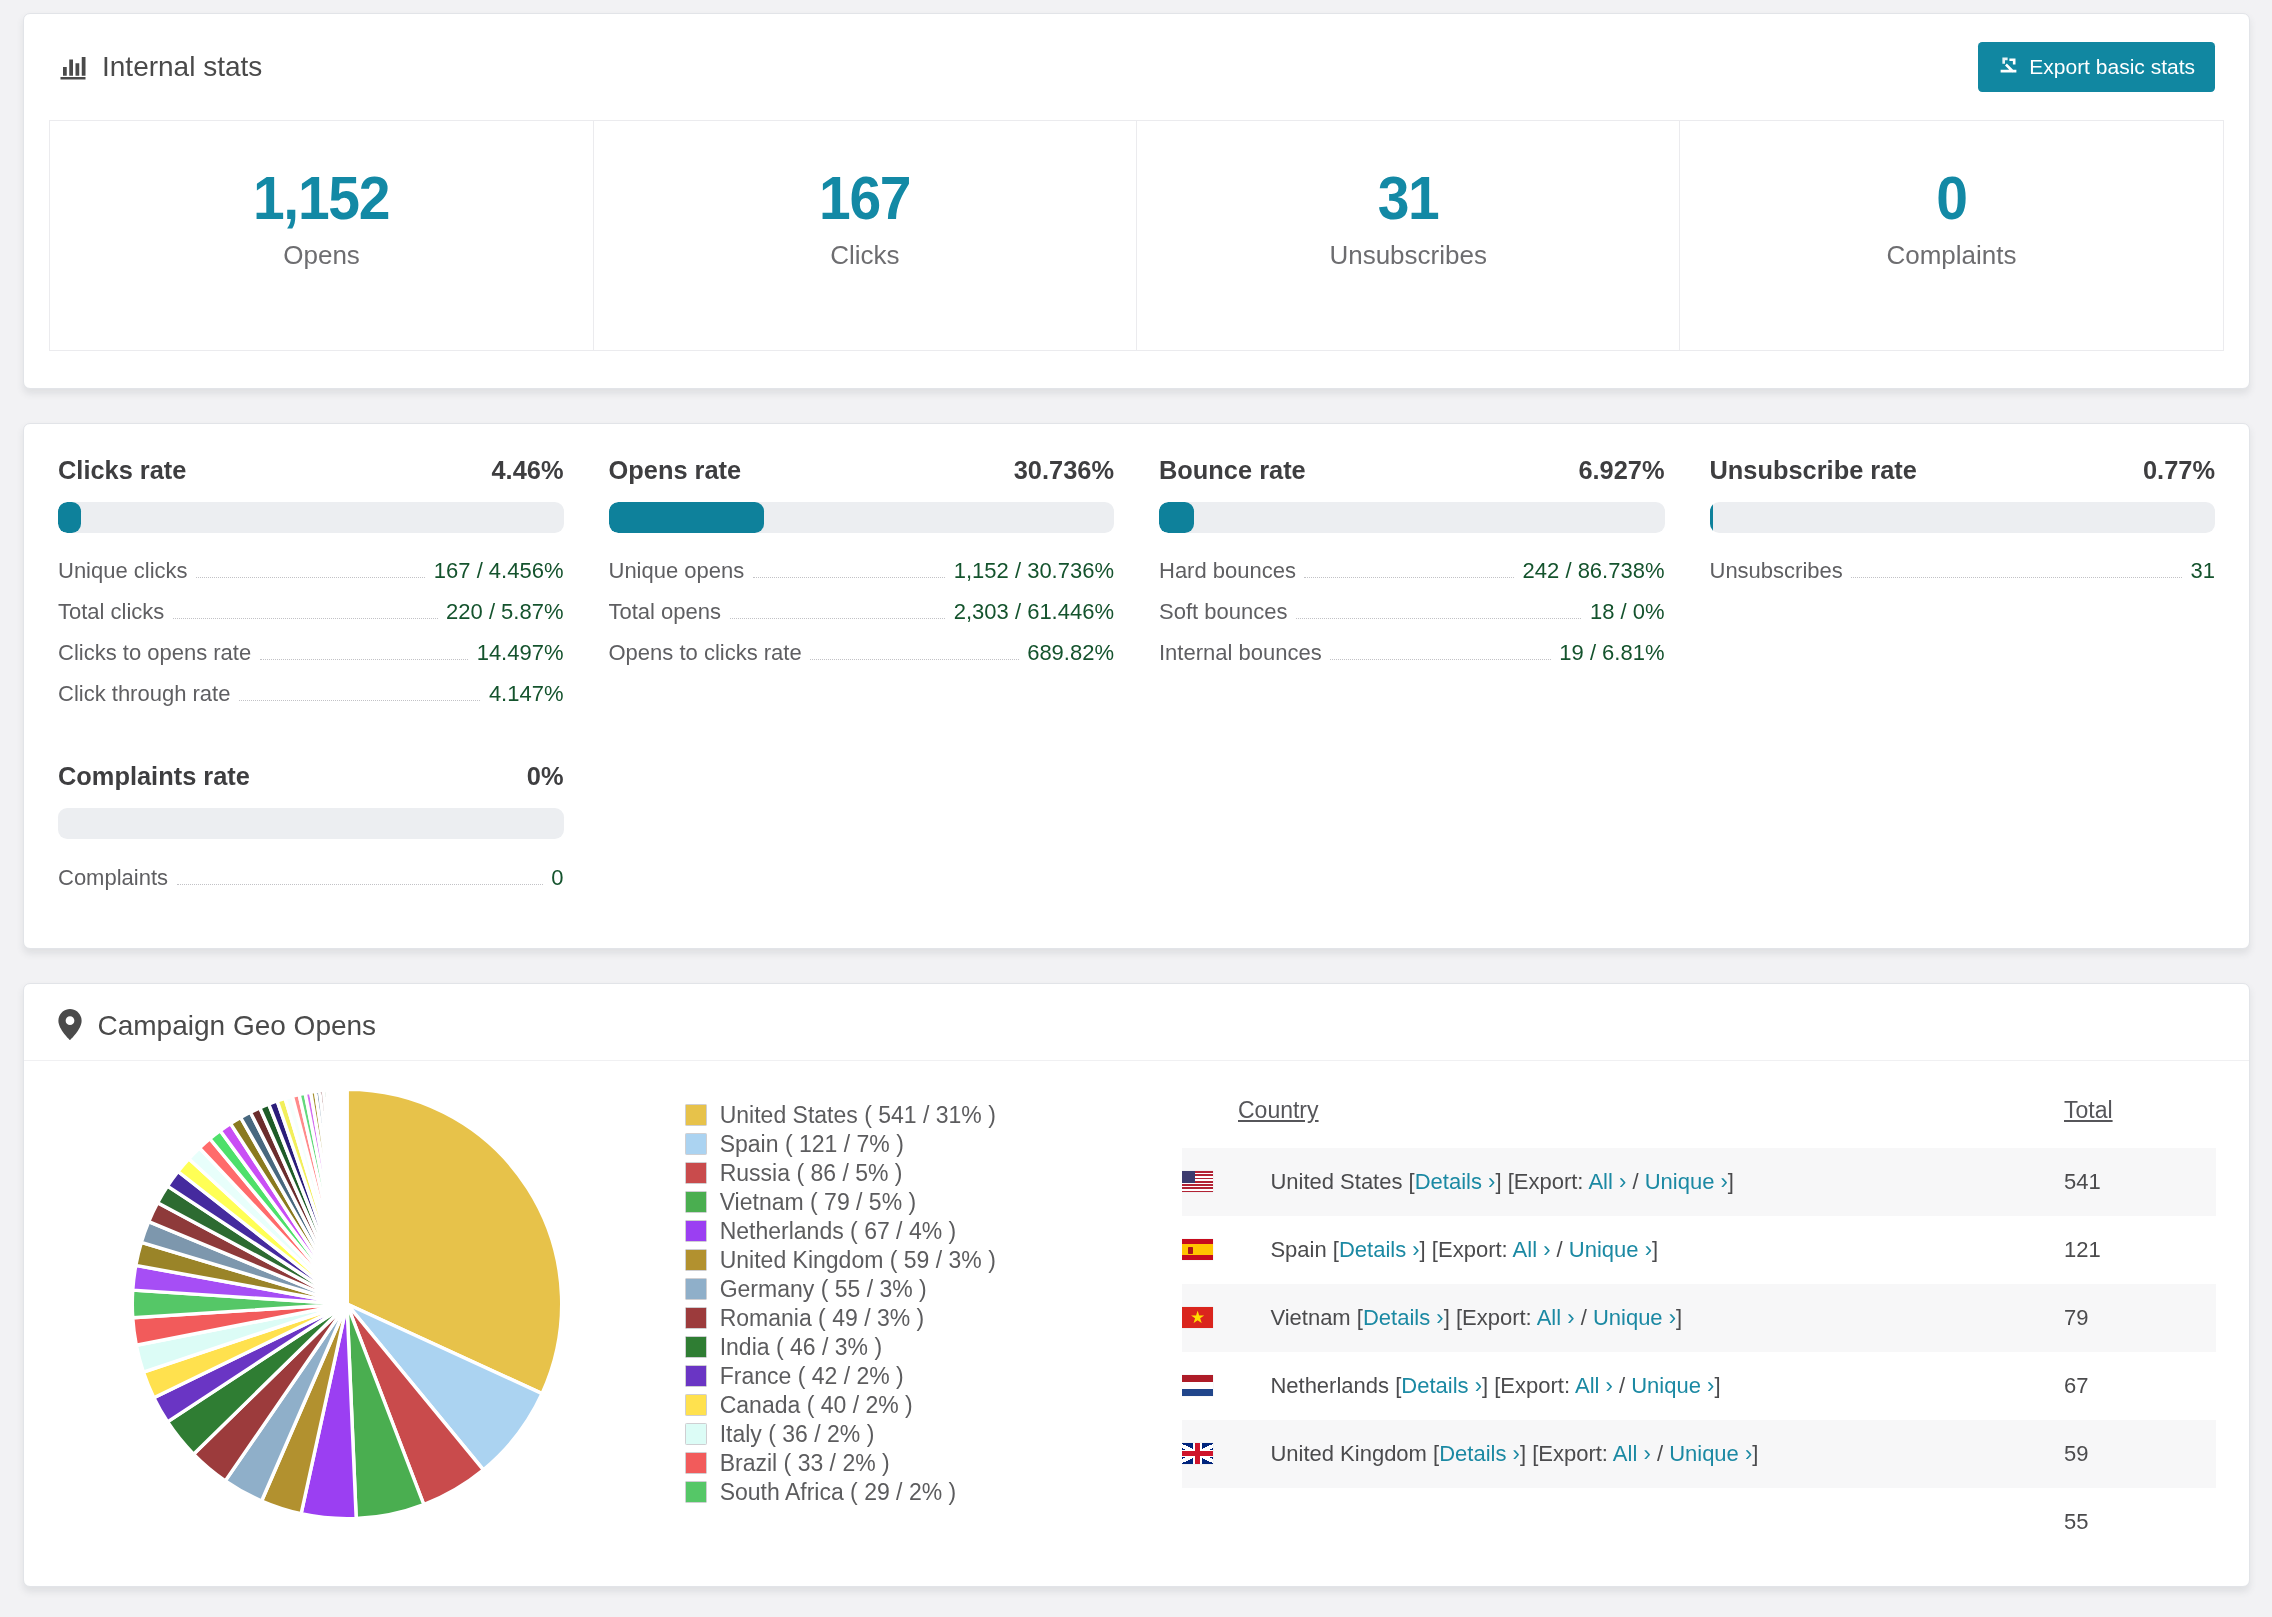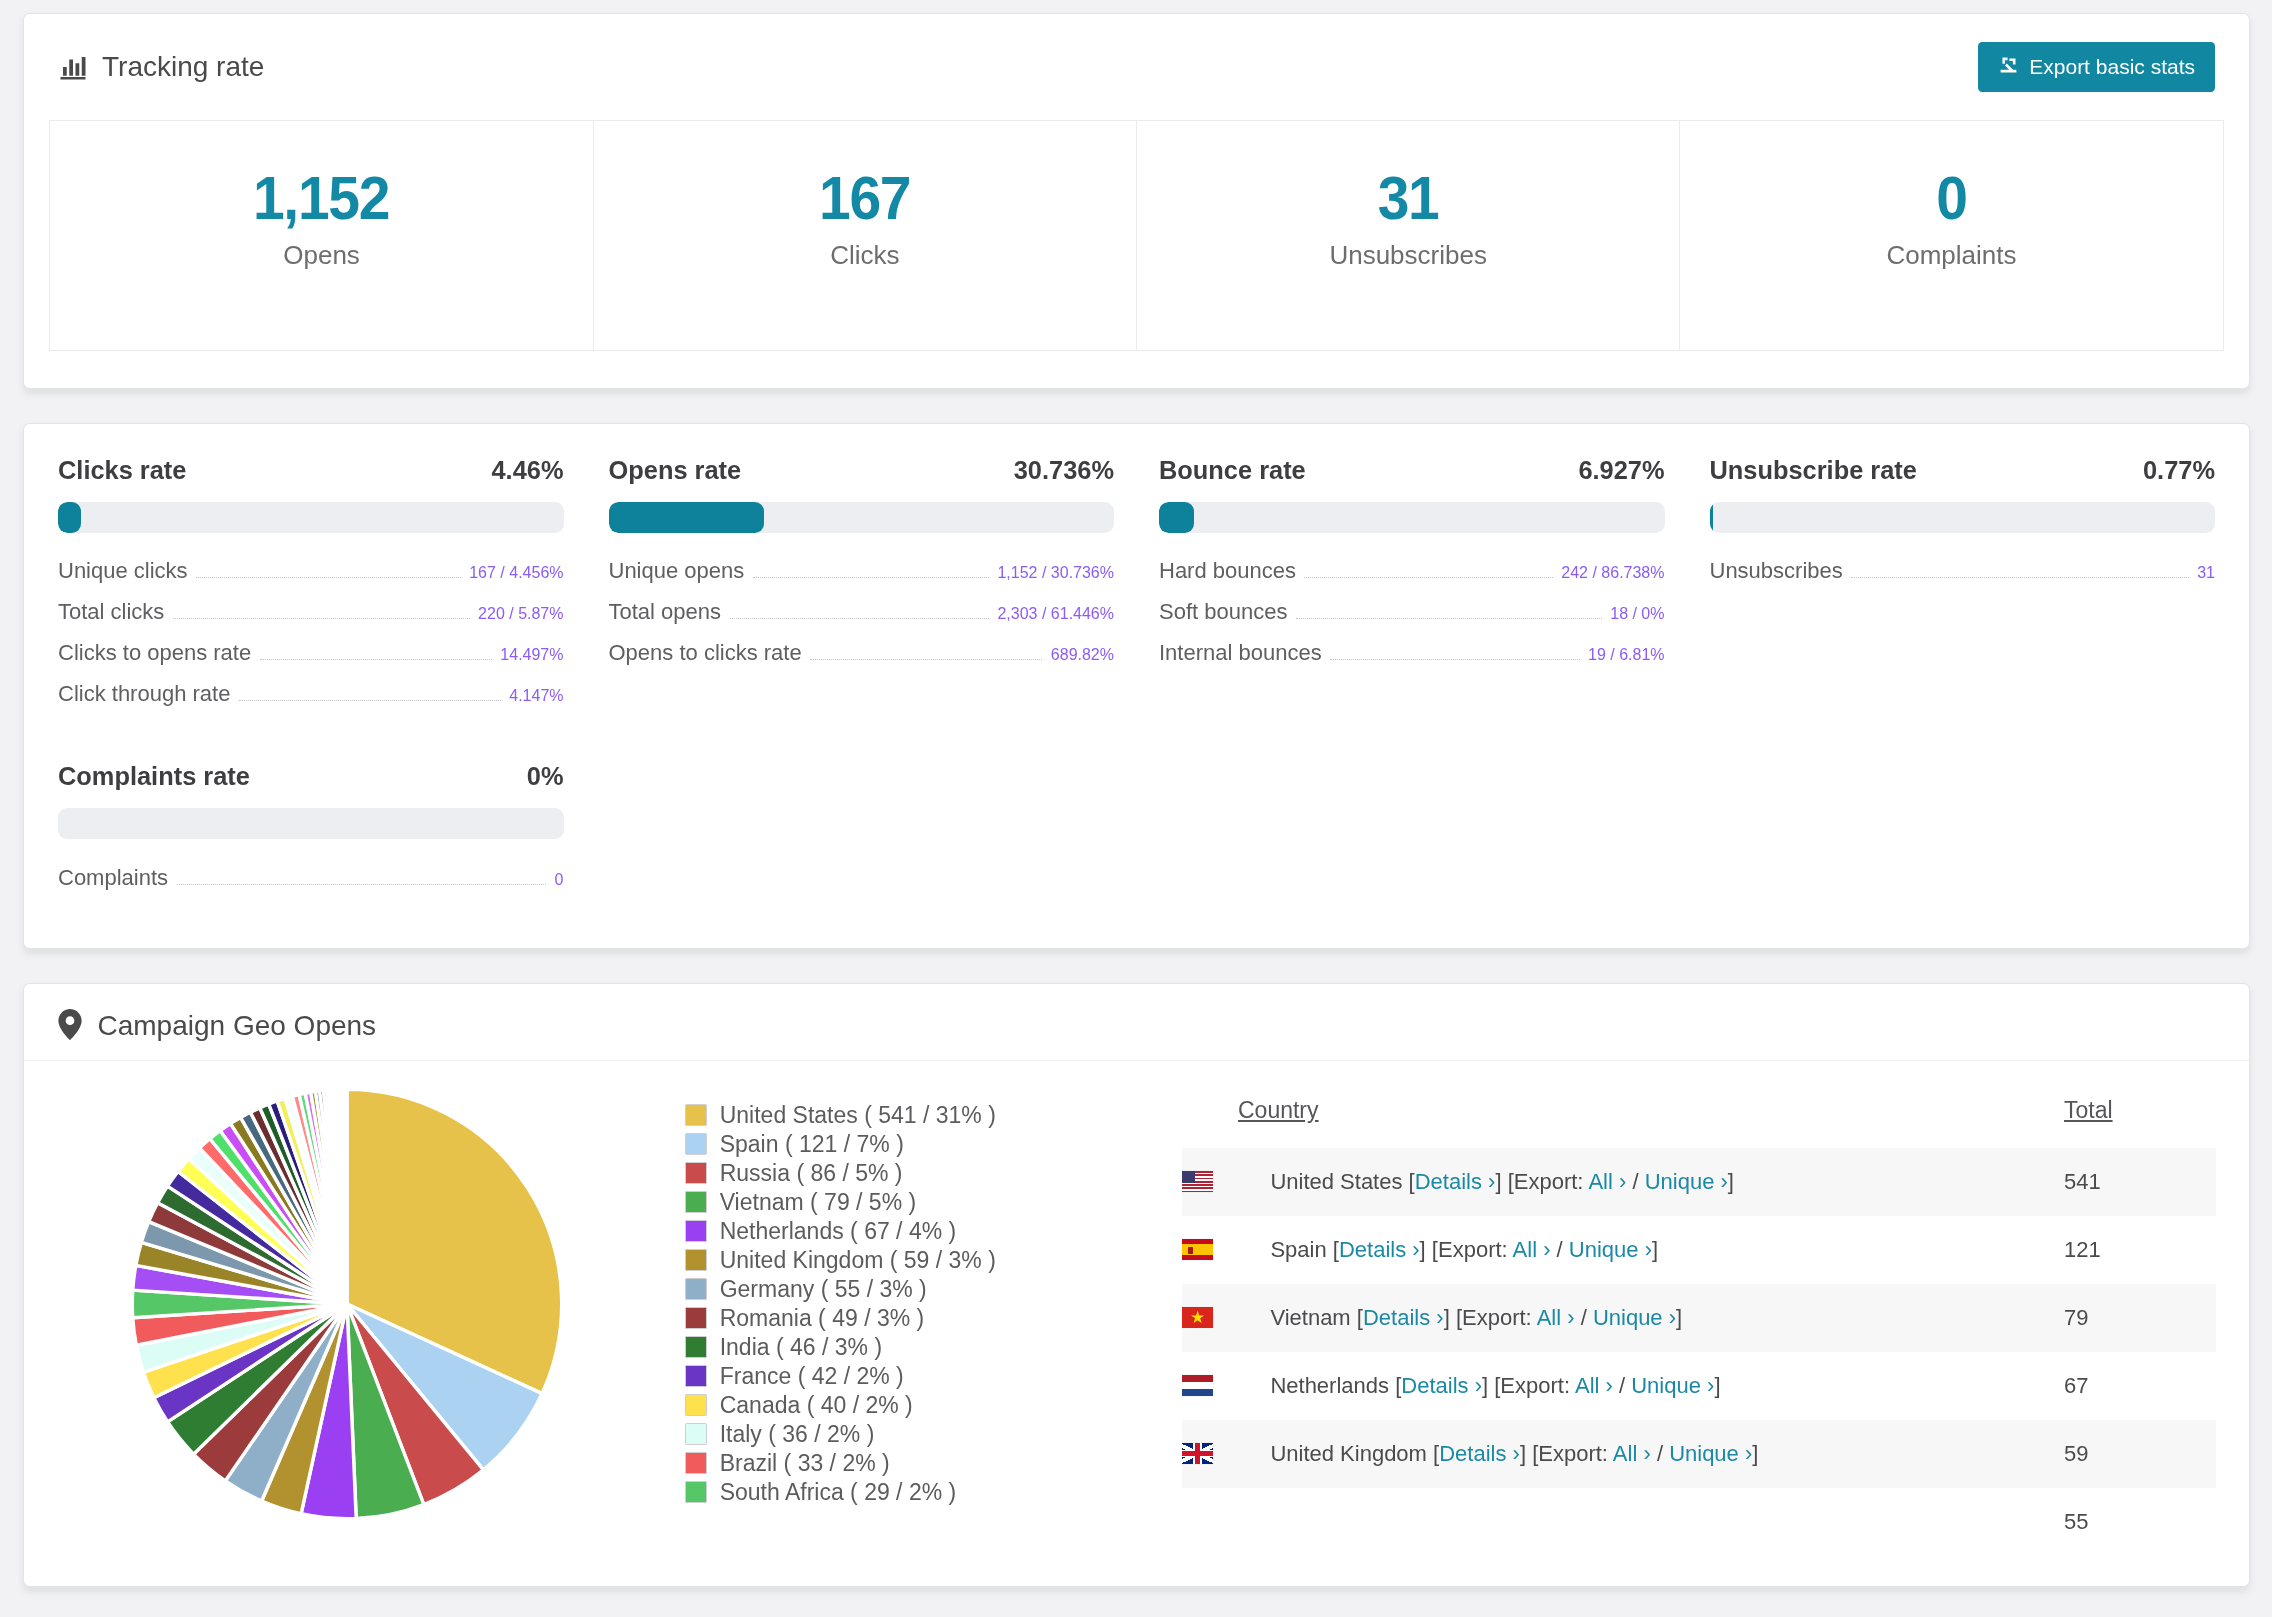--- a/index.html
+++ b/index.html
@@ -33,21 +33,21 @@
   
   .rates{padding:32px 34px 42px 34px;display:grid;grid-template-columns:repeat(4,1fr);column-gap:45px;row-gap:40px;}
   .rate-head{display:flex;align-items:baseline;}
   .rate-title{font-size:25.4px;font-weight:700;color:#3e3e40;}
   .rate-value{margin-left:auto;font-size:25.4px;font-weight:700;color:#3e3e40;}
   .rate-bar{height:31px;border-radius:9.2px;background:#eceef1;margin:17px 0 25.4px 0;overflow:hidden;}
   .rate-fill{height:100%;background:#0e819b;border-radius:9.2px;min-width:0;}
   .rate-row{display:flex;align-items:baseline;height:41px;}
   .rate-row-label{font-size:22px;color:#5f5f62;white-space:nowrap;}
   .leader{flex:1;border-bottom:1.4px dotted #c2c2c6;margin:0 8.5px 5.6px 8.5px;}
-  .rate-row-value{font-size:16px;color:#8b5cf6;white-space:nowrap;text-align:center;}
+  .rate-row-value{font-size:22px;color:#14532d;white-space:nowrap;text-align:center;}
   
   .geo-card{margin-bottom:0;overflow:hidden;}
   .geo-head{display:flex;align-items:center;gap:15.5px;padding:25.4px 34px 18.4px 34px;border-bottom:0.7px solid #f0f0f2;}
   .geo-title{font-size:28px;color:#4a4a4a;font-weight:400;margin:0;}
   .geo-body{display:flex;align-items:flex-start;padding:15.5px 33px 14px 23px;}
   .pie-wrap{margin-left:81px;width:438px;height:452px;flex:0 0 auto;}
   .pie-wrap svg{width:438px;height:438px;display:block;margin-top:8.5px;}
   .legend{margin-left:119px;flex:0 0 auto;padding-top:24px;}
   .legend-item{display:flex;align-items:center;height:29px;}
   .legend-swatch{width:20px;height:20px;border:0.7px solid #cfcfd2;border-radius:1.4px;flex:0 0 auto;}
@@ -95,21 +95,21 @@
 <div class="page">
 
   <section class="card">
     <div class="card-head">
       <h1 class="card-title">
         <span>
           <svg width="30" height="30" viewBox="0 0 24 24" fill="#4a4a4a">
             <path d="M2 20h20v2H2zM4 12h3v7H4zM9 6h3v13H9zM14 9h3v10h-3zM19 4h3v15h-3z"></path>
           </svg>
         </span>
-        <span>Tracking rate</span>
+        <span>Internal stats</span>
       </h1>
       <button class="btn-export">
         <span>
           <svg width="21" height="21" viewBox="0 0 24 24" fill="#fff">
             <path d="M3 18h18v3H3zM8 13l2.1-2.1 8.3 8.3-2.1 2.1zM13 5h7v7h-3V8h-4z"></path>
             <path d="M5 4h6v3H8v4H5z" opacity=".9"></path>
           </svg>
         </span>
         <span>Export basic stats</span>
       </button>

